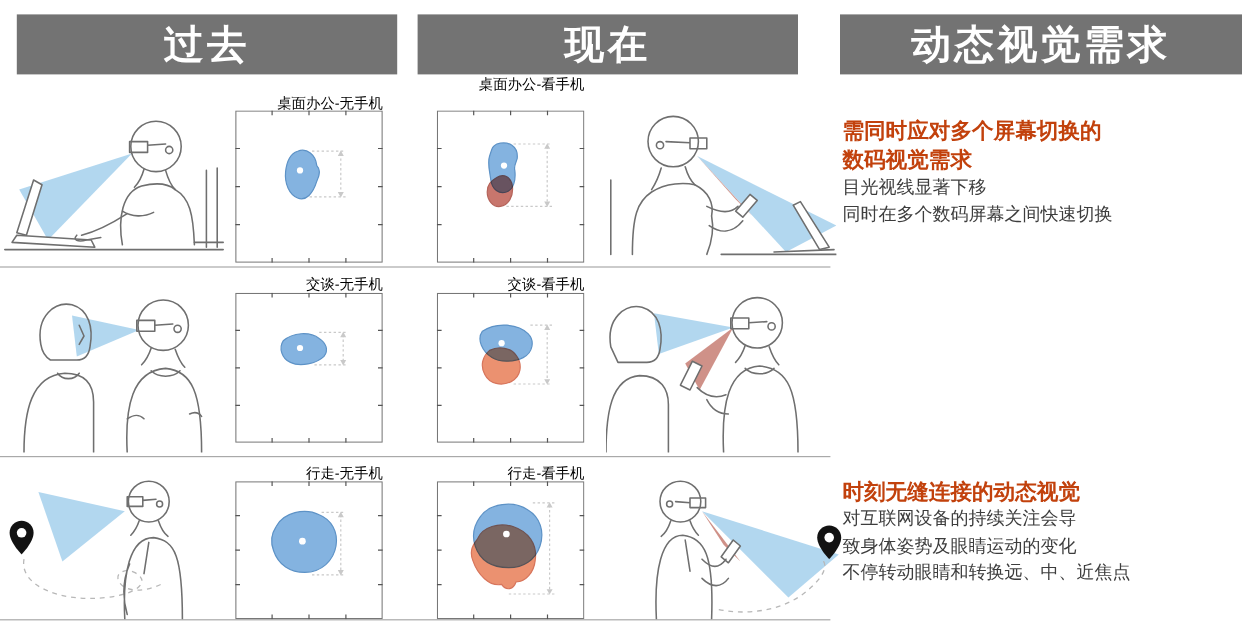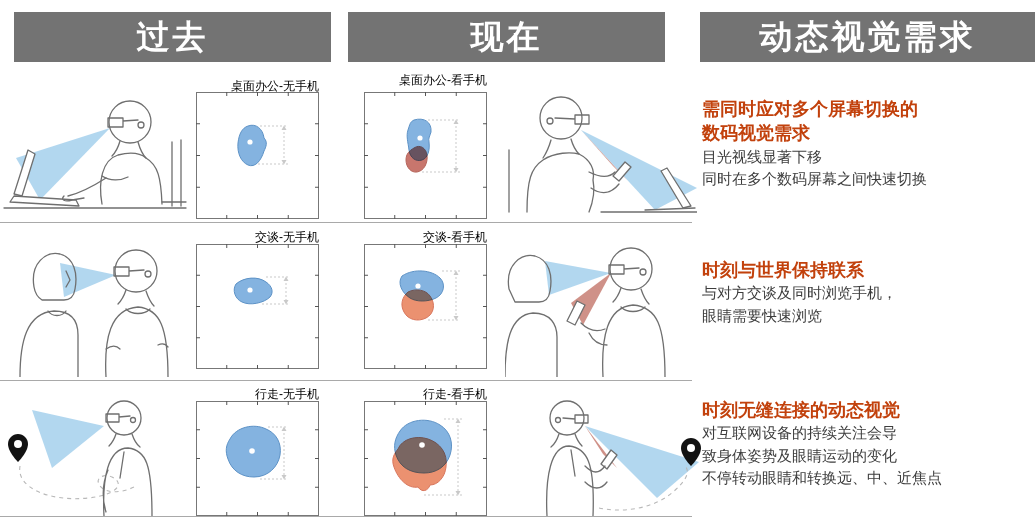--- a/index.html
+++ b/index.html
@@ -78,21 +78,21 @@
         <path d="M0 31.75 h4 M0 63.5 h4 M0 95.25 h4 M123 31.75 h-4 M123 63.5 h-4 M123 95.25 h-4"></path>
       </g>
       <path class="meas" d="M64 34 H92 M58 72 H92 M88 36 V70"></path>
       <polygon class="arrow" points="85.5,38 90.5,38 88,33.5"></polygon>
       <polygon class="arrow" points="85.5,68 90.5,68 88,72.5"></polygon>
       <path class="blobB" d="M52 34 C60 31 67 37 68 46 C72 50 70 55 68 59 C65 69 59 76 52 73 C45 70 41 61 42 51 C43 42 46 36 52 34 Z"></path>
       <circle cx="54" cy="50" r="2.6" fill="#fff"></circle>
     </svg>
   </div>
 
-  <div class="chart-label" style="left:364px;top:72px">桌面办公-看手机</div>
+  <div class="chart-label" style="left:364px;top:62px">桌面办公-看手机</div>
   <div class="chart-box" style="left:364px;top:92px">
     <svg width="123" height="127" viewBox="0 0 123 127">
       <rect class="box" x="0.5" y="0.5" width="122" height="126"></rect>
       <g class="tick">
           <path d="M30.75 0 v4 M61.5 0 v4 M92.25 0 v4 M30.75 127 v-4 M61.5 127 v-4 M92.25 127 v-4 M0 31.75 h4 M0 63.5 h4 M0 95.25 h4 M123 31.75 h-4 M123 63.5 h-4 M123 95.25 h-4"></path>
         </g>
       <path class="meas" d="M64 28 H96 M58 80 H96 M92 30 V78"></path>
       <polygon class="arrow" points="89.5,32 94.5,32 92,27.5"></polygon>
       <polygon class="arrow" points="89.5,76 94.5,76 92,80.5"></polygon>
       <path class="blobB" d="M50 28 C60 25 68 30 67 40 C66 44 64 46 65 50 C66 58 64 66 58 68 C52 70 46 66 45 58 C44 50 42 44 44 38 C46 32 46 30 50 28 Z"></path>
@@ -180,25 +180,20 @@
       <path class="ln" d="M0 144 C0 112 4 82 28 80 C46 80 52 92 52 104 L52 144"></path>
       <circle class="ln" cx="126" cy="36" r="21"></circle>
       <circle class="ln" cx="138" cy="39" r="3"></circle>
       <path class="ln" d="M104 32 h15 v9 h-15 z M119 36 L134 35"></path>
       <path class="ln" d="M116 55 C114 61 112 65 108 69 M136 56 C138 62 140 67 144 71"></path>
       <path class="ln" d="M98 144 C96 104 102 74 128 72 C152 74 160 92 160 144 M116 74 C122 80 134 80 140 74"></path>
       <path class="ln" d="M100 96 C90 100 82 96 76 90 M102 112 C94 112 88 108 84 100"></path>
     </svg>
   </div>
 
-  <div class="txt" style="top:258px">
-    <div class="heading">时刻与世界保持联系</div>
-    <div class="body">与对方交谈及同时浏览手机，
-眼睛需要快速浏览</div>
-  </div>
 
   <div class="scene" style="left:2px;top:390px">
     <svg width="188" height="126" viewBox="0 0 188 126">
       <polygon class="coneB" points="102,36 30,20 50,78"></polygon>
       <path class="dash" d="M18 76 C14 98 48 112 86 108 C114 105 124 94 110 87 C102 83 92 88 98 96 C104 104 120 103 132 97"></path>
       <g transform="translate(6,44)">
         <path class="pin" d="M10 0 C4.5 0 0 4.5 0 10 C0 18 10 28 10 28 C10 28 20 18 20 10 C20 4.5 15.5 0 10 0 Z"></path>
         <circle cx="10" cy="10" r="4" fill="#fff"></circle>
       </g>
       <circle class="ln" cx="122" cy="28" r="17"></circle>

